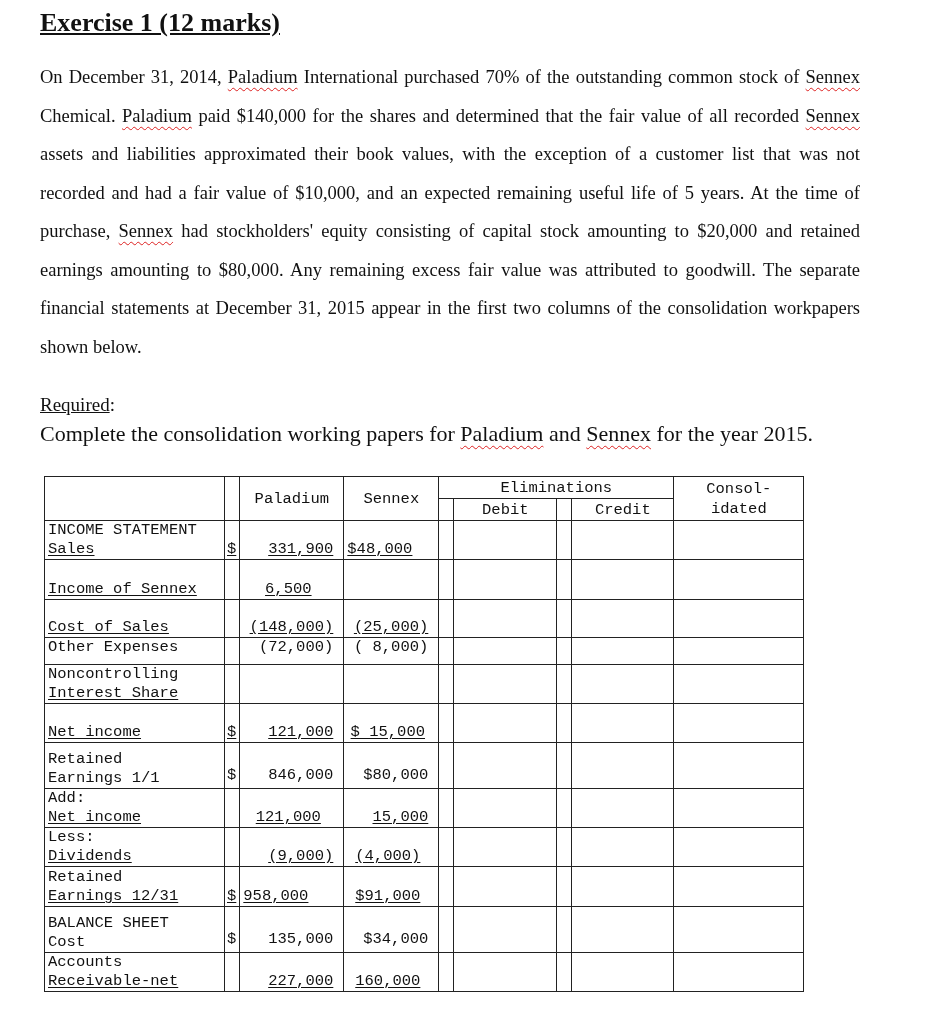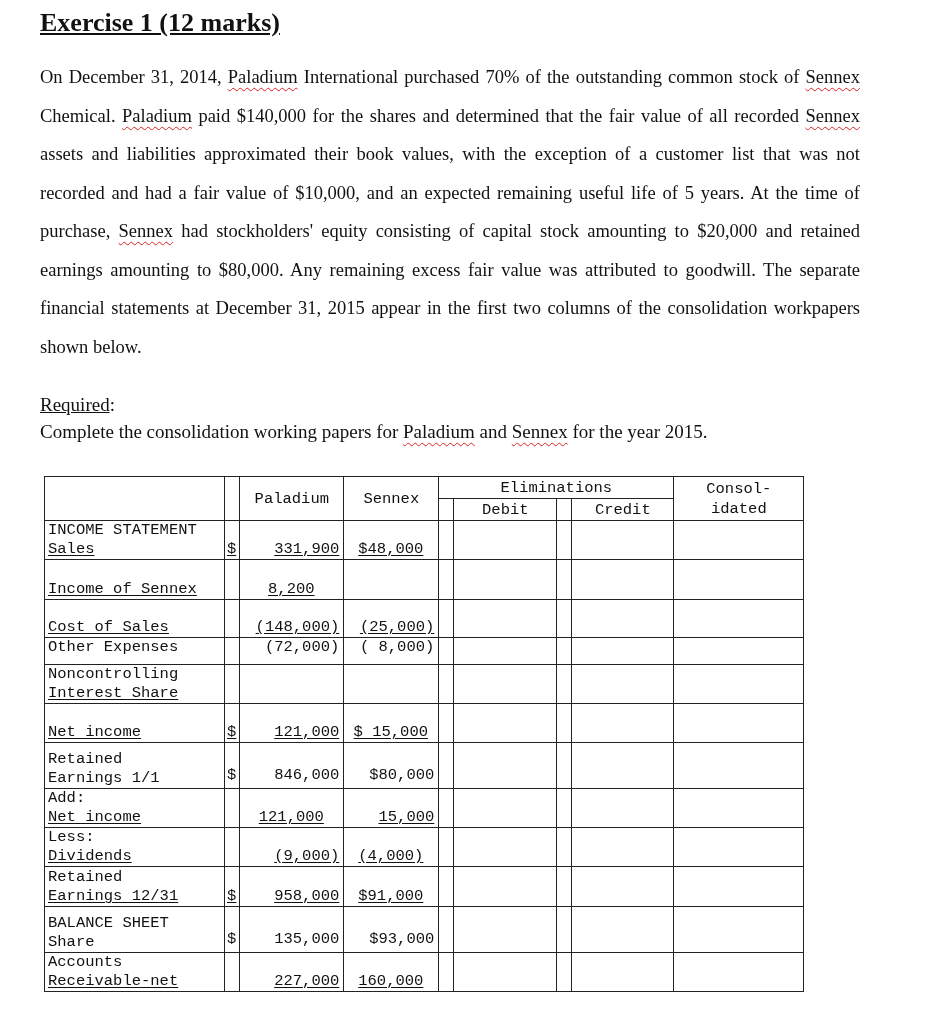--- a/index.html
+++ b/index.html
@@ -3,26 +3,26 @@
 <meta charset="utf-8">
 <style>
   html, body { margin: 0; padding: 0; background: #ffffff; }
   body { width: 950px; height: 1024px; position: relative; overflow: hidden; color: #111; }
   .serif { font-family: "Liberation Serif", "DejaVu Serif", serif; }
   .mono { font-family: "Liberation Mono", "DejaVu Sans Mono", monospace; }
   .title { position: absolute; left: 40px; top: 8px; font-size: 26px; font-weight: bold; text-decoration: underline; }
   .para { position: absolute; left: 40px; top: 58px; width: 820px; font-size: 18.5px; line-height: 38.5px; text-align: justify; text-align-last: left; }
   .squig { text-decoration: underline wavy #d22; text-decoration-thickness: 1px; text-underline-offset: 4px; }
   .req-label { position: absolute; left: 40px; top: 394px; font-size: 19px; text-decoration: underline; }
-  .req-text { position: absolute; left: 40px; top: 421px; font-size: 19px; }
+  .req-text { position: absolute; left: 40px; top: 421px; font-size: 22px; }
   
   .grid { position: absolute; left: 44px; top: 476px; border-collapse: collapse; table-layout: fixed; font-size: 15.5px; }
   .grid td { border: 1.5px solid #222; padding: 0 3px; vertical-align: bottom; overflow: hidden; white-space: nowrap; }
   .grid .lbl { white-space: normal; line-height: 19px; padding-bottom: 0; margin-left: 41px; }
-  .grid .num { text-align: right; padding-right: 4px; line-height: 19px; }
+  .grid .num { text-align: right; padding-right: 10px; line-height: 19px; }
   .grid .dol { text-align: left; padding-left: 2px; line-height: 19px; }
   .ul { text-decoration: underline; text-underline-offset: 2px; }
   .hdr { vertical-align: middle !important; text-align: center; line-height: 20px; }
 </style>
 </head>
 <body>
 
 <div class="title serif">Exercise 1 (12 marks)</div>
 
 <div class="para serif"><span>On December 31, 2014, </span><span class="squig">Paladium</span><span> International purchased 70% of the outstanding common stock of </span><span class="squig">Sennex</span><span> Chemical. </span><span class="squig">Paladium</span><span> paid $140,000 for the shares and determined that the fair value of all recorded </span><span class="squig">Sennex</span><span> assets and liabilities approximated their book values, with the exception of a customer list that was not recorded and had a fair value of $10,000, and an expected remaining useful life of 5 years. At the time of purchase, </span><span class="squig">Sennex</span><span> had stockholders' equity consisting of capital stock amounting to $20,000 and retained earnings amounting to $80,000. Any remaining excess fair value was attributed to goodwill. The separate financial statements at December 31, 2015 appear in the first two columns of the consolidation workpapers shown below.</span></div>
@@ -55,31 +55,31 @@
     <td></td>
     <td class="hdr">Debit</td>
     <td></td>
     <td class="hdr">Credit</td>
   </tr>
 
   <tr style="height:38px">
     <td class="lbl"><span>INCOME STATEMENT</span><br><span class="ul">Sales</span></td>
     <td class="dol ul">$</td>
     <td class="num ul">331,900</td>
-    <td class="num ul" style="text-align:center">$48,000</td>
+    <td class="num ul" style="text-align:left">$48,000</td>
     <td></td>
         <td></td>
         <td></td>
         <td></td>
         <td></td>
   </tr>
   <tr style="height:40px">
     <td class="lbl ul">Income of Sennex</td>
     <td class="dol"></td>
-    <td class="num ul" style="text-align:center">8,200</td>
+    <td class="num ul" style="text-align:center">6,500</td>
     <td class="num"></td>
     <td></td>
         <td></td>
         <td></td>
         <td></td>
         <td></td>
   </tr>
   <tr style="height:38px">
     <td class="lbl ul">Cost of Sales</td>
     <td class="dol"></td>
@@ -153,33 +153,33 @@
     <td class="num ul" style="text-align:center">(4,000)</td>
     <td></td>
         <td></td>
         <td></td>
         <td></td>
         <td></td>
   </tr>
   <tr style="height:40px">
     <td class="lbl"><span>Retained</span><br><span class="ul">Earnings 12/31</span></td>
     <td class="dol ul">$</td>
-    <td class="num ul" style="text-align:right">958,000</td>
+    <td class="num ul" style="text-align:left">958,000</td>
     <td class="num ul" style="text-align:center">$91,000</td>
     <td></td>
         <td></td>
         <td></td>
         <td></td>
         <td></td>
   </tr>
   <tr style="height:46px">
-    <td class="lbl"><span>BALANCE SHEET</span><br><span>Share</span></td>
+    <td class="lbl"><span>BALANCE SHEET</span><br><span>Cost</span></td>
     <td class="dol" style="padding-bottom:3px">$</td>
     <td class="num" style="padding-bottom:3px">135,000</td>
-    <td class="num" style="padding-bottom:3px">$93,000</td>
+    <td class="num" style="padding-bottom:3px">$34,000</td>
     <td></td>
         <td></td>
         <td></td>
         <td></td>
         <td></td>
   </tr>
   <tr style="height:39px">
     <td class="lbl"><span>Accounts</span><br><span class="ul">Receivable-net</span></td>
     <td class="dol"></td>
     <td class="num ul">227,000</td>

